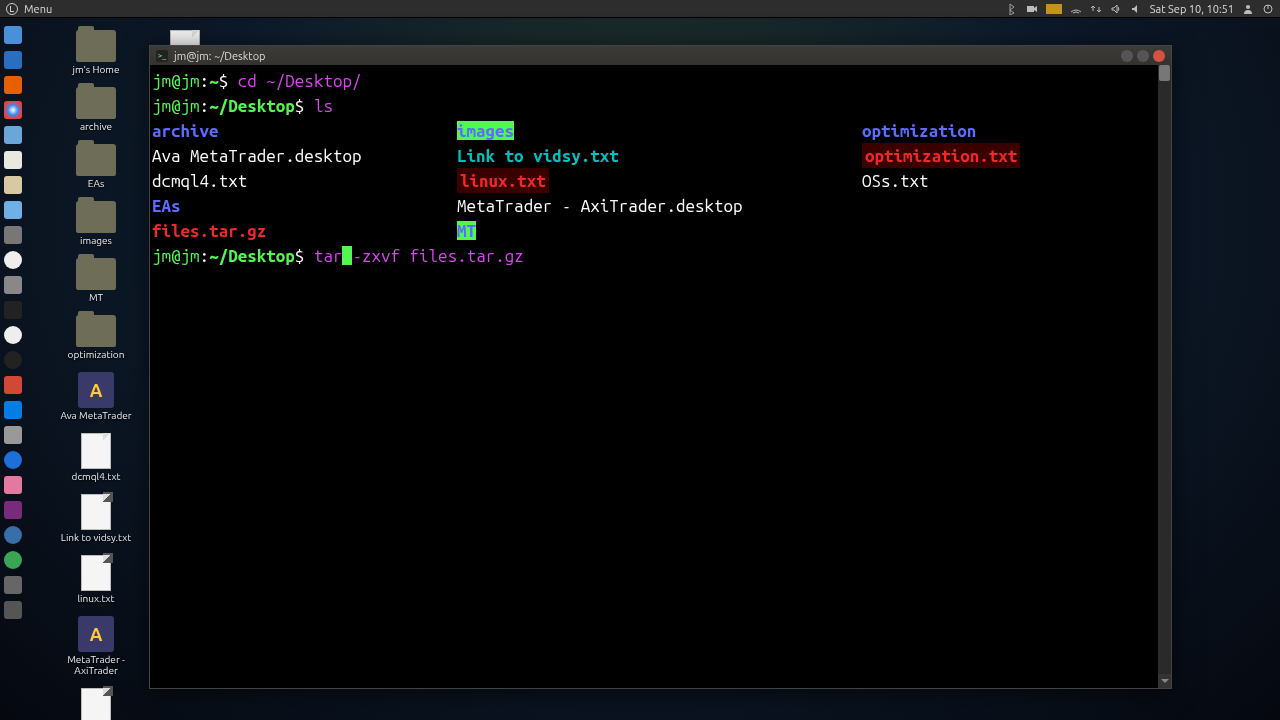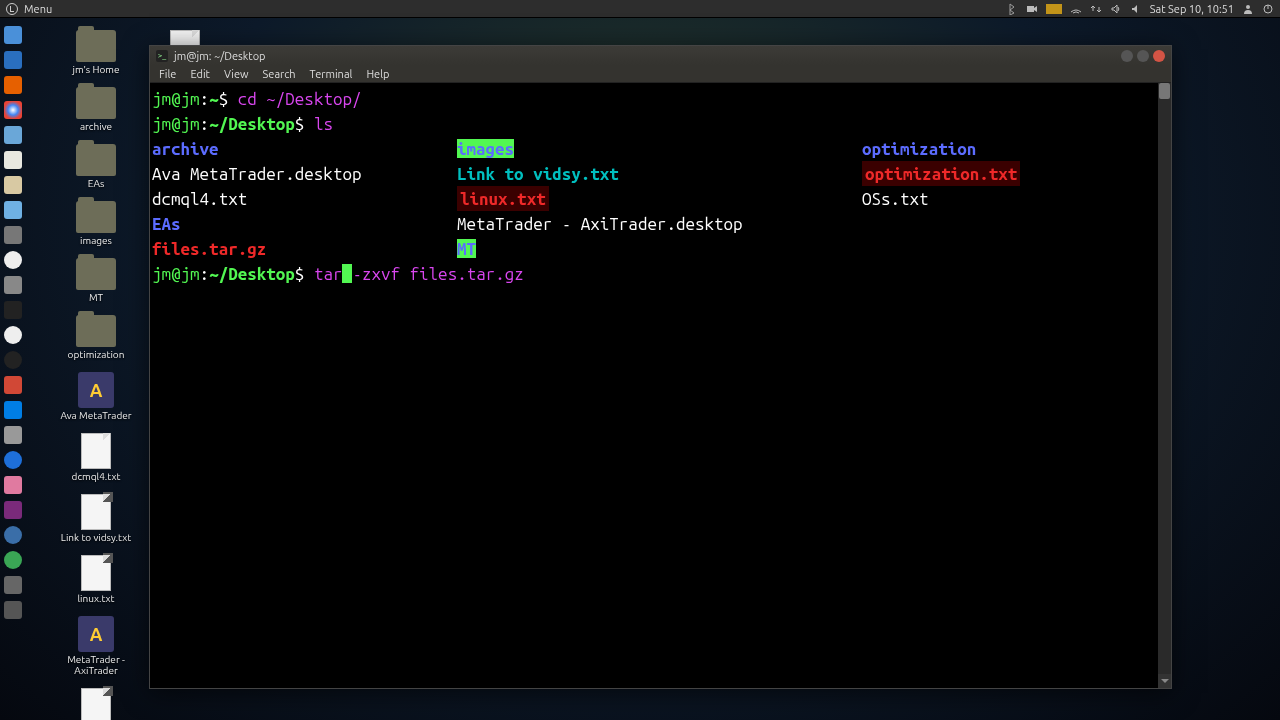--- a/index.html
+++ b/index.html
@@ -312,28 +312,19 @@
 <div class="terminal-window">
   <div class="titlebar">
     <span class="ticon">&gt;_</span>
     <span>jm@jm: ~/Desktop</span>
     <div class="wbuttons">
       <span class="wbtn min"></span>
       <span class="wbtn max"></span>
       <span class="wbtn close"></span>
     </div>
   </div>
-  <div class="menubar-term">
-
-  <span class="mi">File</span>
-      <span class="mi">Edit</span>
-      <span class="mi">View</span>
-      <span class="mi">Search</span>
-      <span class="mi">Terminal</span>
-      <span class="mi">Help</span>
-    </div>
   <div class="term-body"><div class="term-content"><div><span class="c-prompt">jm@jm</span><span class="c-white">:</span><span class="c-path">~</span><span class="c-white">$ </span><span class="c-cmd">cd ~/Desktop/</span></div><div><span class="c-prompt">jm@jm</span><span class="c-white">:</span><span class="c-path">~/Desktop</span><span class="c-white">$ </span><span class="c-cmd">ls</span></div><div class="ls-cols"><span><span class="c-dir">archive</span></span><span><span class="c-symlink-bg">images</span></span><span><span class="c-dir">optimization</span></span></div><div class="ls-cols"><span><span class="c-white">Ava MetaTrader.desktop</span></span><span><span class="c-link-file">Link to vidsy.txt</span></span><span><span class="c-redfile" style="background: rgb(58, 0, 0);">optimization.txt</span></span></div><div class="ls-cols"><span><span class="c-white">dcmql4.txt</span></span><span><span class="c-redfile" style="background: rgb(58, 0, 0);">linux.txt</span></span><span><span class="c-white">OSs.txt</span></span></div><div class="ls-cols"><span><span class="c-dir">EAs</span></span><span><span class="c-white">MetaTrader - AxiTrader.desktop</span></span><span></span></div><div class="ls-cols"><span><span class="c-tgz">files.tar.gz</span></span><span><span class="c-symlink-bg">MT</span></span><span></span></div><div><span class="c-prompt">jm@jm</span><span class="c-white">:</span><span class="c-path">~/Desktop</span><span class="c-white">$ </span><span class="c-cmd">tar</span><span class="cursor"></span><span class="c-cmd">-zxvf files.tar.gz</span></div></div>
     <div class="scroll">
       <div class="thumb"></div>
       <div class="dn"></div>
     </div>
   </div>
 </div>
 
 </body></html>

